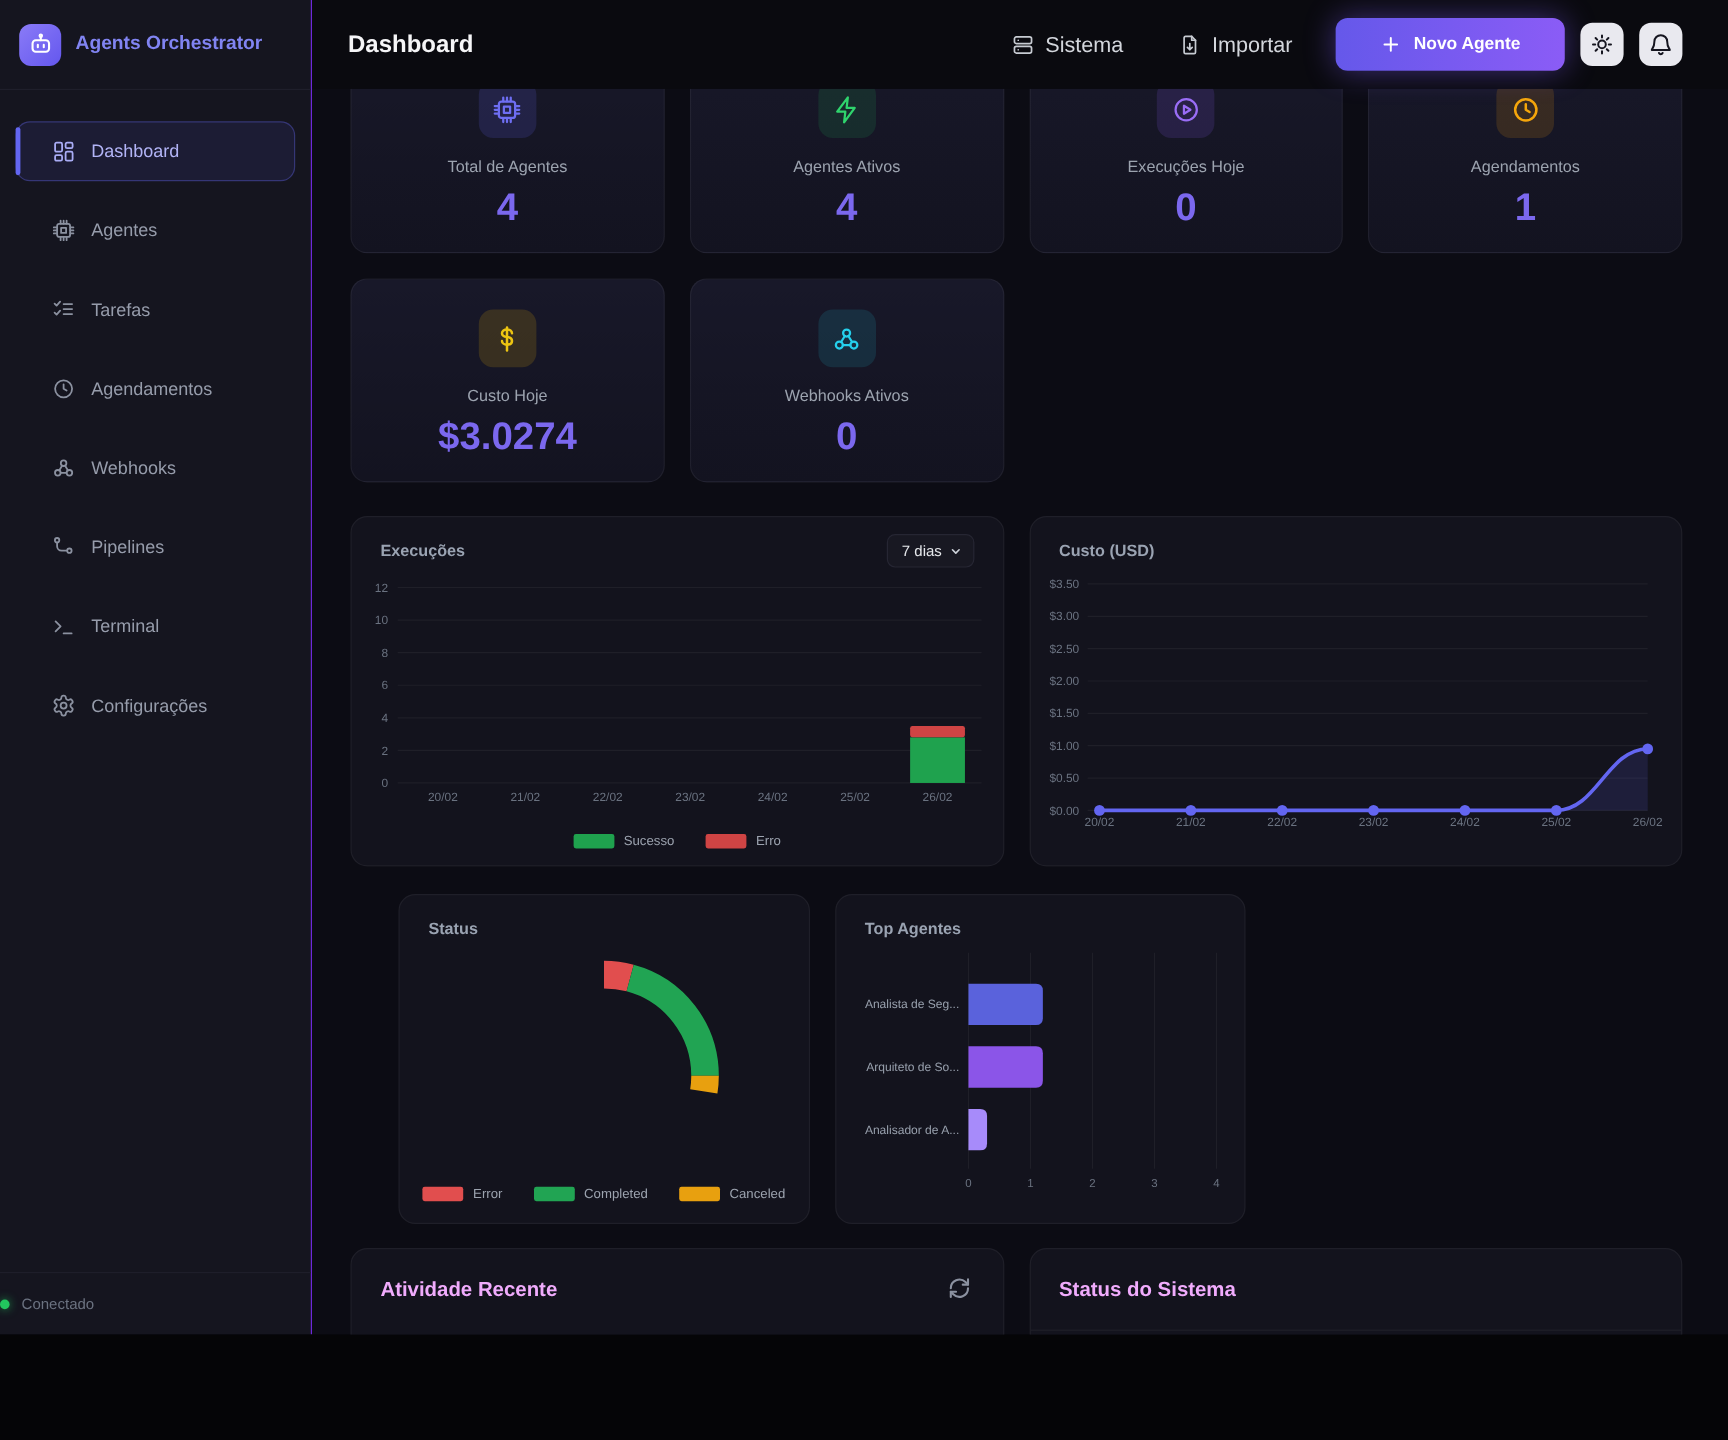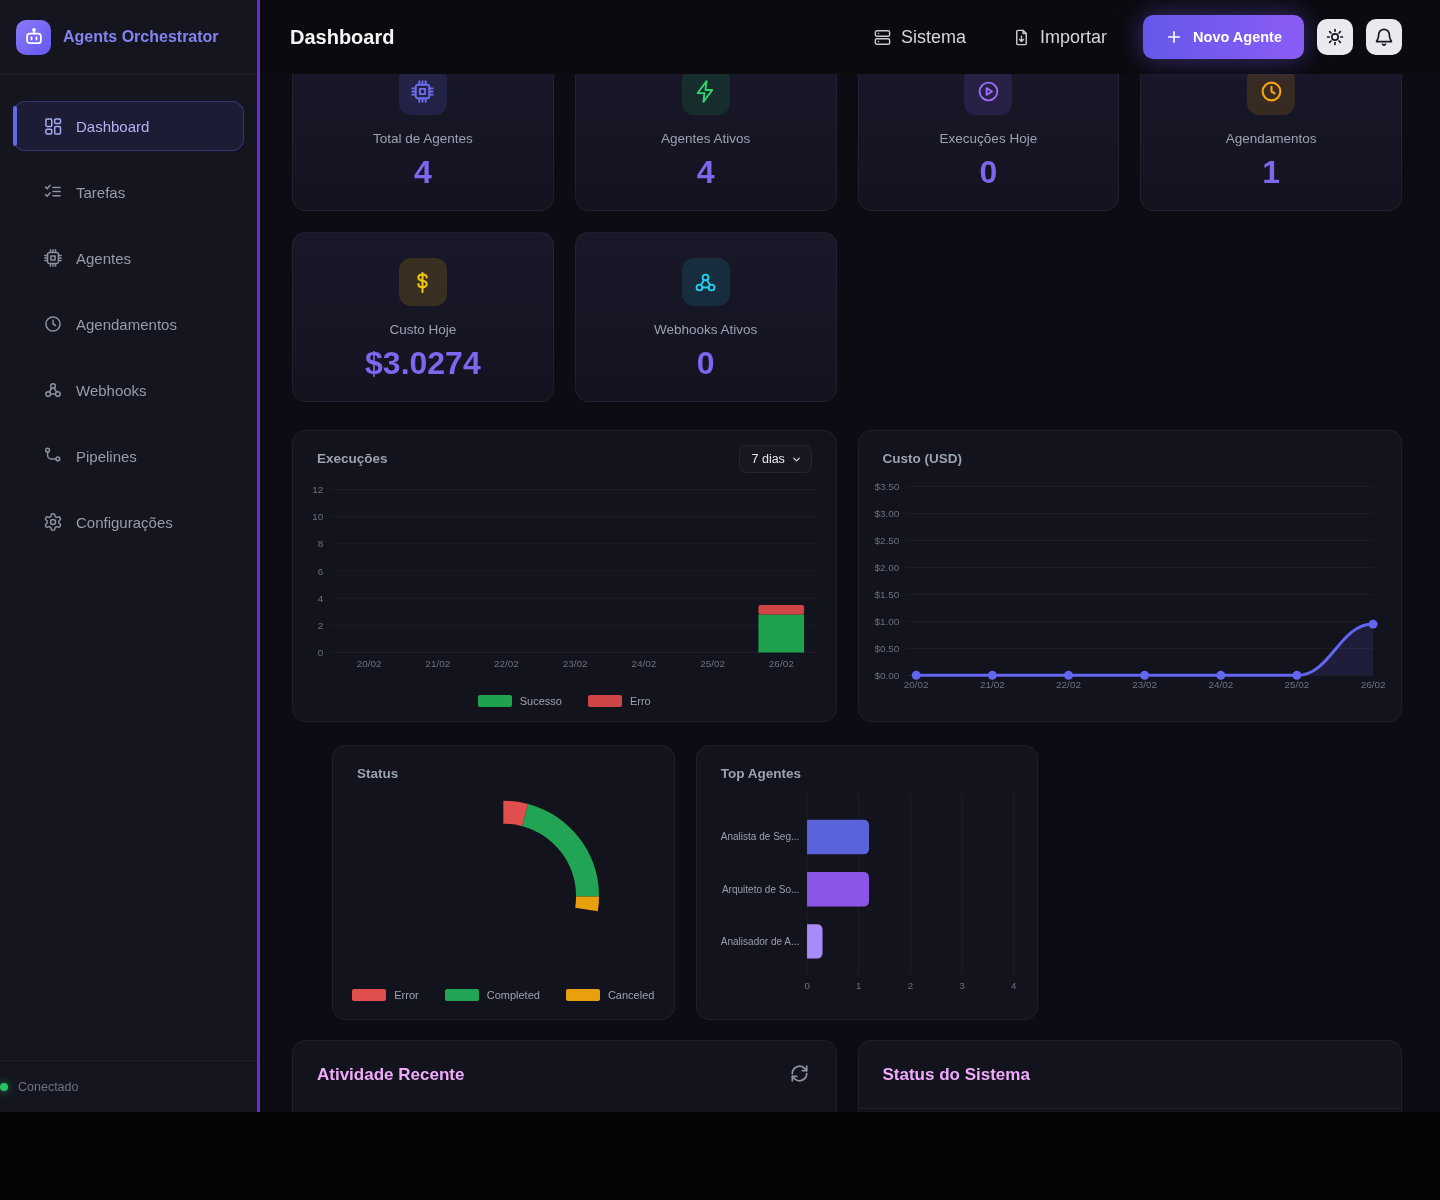--- a/index.html
+++ b/index.html
@@ -2,21 +2,21 @@
 <html><head>
 <meta charset="utf-8">
 <style>
   * { margin:0; padding:0; box-sizing:border-box; }
   html,body { width:1440px; height:1200px; background:#050507; overflow:hidden;
     font-family:"Liberation Sans","DejaVu Sans",sans-serif; }
   .app { position:relative; width:1440px; height:1112px; background:#0c0c14; overflow:hidden; }
 
   
   .sidebar { position:absolute; left:0; top:0; width:260px; height:1112px;
-    background:#15151f; border-right:3px solid #6d28d9; z-index:30; display:flex; flex-direction:column; }
+    background:#15151f; border-right:1px solid #6d28d9; z-index:30; display:flex; flex-direction:column; }
   .logo-row { height:75px; display:flex; align-items:center; padding:0 16px; border-bottom:1px solid #1f1f2b; }
   .logo-tile { width:35px; height:35px; border-radius:10px; background:linear-gradient(135deg,#8a7bf7,#6457ee);
     display:flex; align-items:center; justify-content:center; color:#fff; flex:0 0 auto; }
   .brand-name { margin-left:12px; font-size:16px; font-weight:bold; color:#8184f2; }
   .nav { padding:26px 13px 0 13px; flex:1 1 auto; }
   .nav-item { position:relative; height:50px; margin-bottom:16px; display:flex; align-items:center;
     padding-left:29px; border-radius:12px; color:#969cab; border:1px solid transparent; cursor:pointer; }
   .nav-item .nv-icon { width:20px; height:20px; color:#8b91a0; flex:0 0 auto; }
   .nav-item .nv-label { margin-left:13px; font-size:15px; }
   .nav-item.active { background:rgba(99,102,241,0.10); border-color:rgba(99,102,241,0.35); color:#b2b4f6; }
@@ -28,21 +28,21 @@
   .conn-label { margin-left:10px; font-size:12.5px; color:#6b7280; }
 
   
   .header { position:absolute; left:260px; top:0; width:1180px; height:74px; background:#0a0a0f;
     z-index:20; display:flex; align-items:center; padding:0 38px 0 30px; }
   .page-title { font-size:20px; font-weight:bold; color:#f5f5f7; flex:1 1 auto; }
   .hdr-btn { display:flex; align-items:center; gap:9px; background:none; border:none; color:#d3d6dc;
     font-size:18px; font-family:inherit; cursor:pointer; }
   .hdr-btn .hico { width:19px; height:19px; color:#c7cbd2; }
   .hdr-btn + .hdr-btn { margin-left:46px; }
-  .primary-btn { margin-left:36px; display:flex; align-items:center; gap:10px; height:44px; padding:0 22px;
+  .primary-btn { margin-left:36px; display:flex; align-items:center; gap:10px; height:44px; padding:0 37px;
     border:none; border-radius:10px; color:#fff; font-size:14.5px; font-weight:600; font-family:inherit;
     background:linear-gradient(92deg,#6558ea,#8b5cf6); box-shadow:0 0 26px rgba(124,92,246,.45); cursor:pointer; }
   .sq-btn { margin-left:13px; width:36px; height:36px; border-radius:10px; border:none; background:#e9e9ef;
     color:#15151f; display:flex; align-items:center; justify-content:center; cursor:pointer; }
   .sq-btn svg { width:20px; height:20px; }
 
   
   .main { position:absolute; left:260px; top:74px; width:1180px; height:1038px; overflow:hidden;
     padding:0 38px 0 32px; }
   .row { display:grid; gap:21px; }
@@ -117,33 +117,33 @@
         <svg class="icon nv-icon" viewBox="0 0 24 24">
           <rect x="3.5" y="3.5" width="7" height="9" rx="1.5"></rect>
             <rect x="14" y="3.5" width="7" height="5.5" rx="1.5"></rect>
           <rect x="14" y="12.5" width="7" height="9" rx="1.5"></rect>
             <rect x="3.5" y="16" width="7" height="5.5" rx="1.5"></rect>
         </svg>
         <span class="nv-label">Dashboard</span>
       </div>
       <div class="nav-item">
         <svg class="icon nv-icon" viewBox="0 0 24 24">
+          <rect x="5.5" y="5.5" width="13" height="13" rx="2"></rect>
+            <rect x="9.5" y="9.5" width="5" height="5"></rect>
+          <path d="M9 2.2v3M12 2.2v3M15 2.2v3M9 18.8v3M12 18.8v3M15 18.8v3M2.2 9h3M2.2 12h3M2.2 15h3M18.8 9h3M18.8 12h3M18.8 15h3"></path>
+        </svg>
+        <span class="nv-label">Agentes</span>
+      </div>
+      <div class="nav-item">
+        <svg class="icon nv-icon" viewBox="0 0 24 24">
           <path d="M3 6l2 2 3.5-4"></path>
             <path d="M3 15l2 2 3.5-4"></path>
           <path d="M12 6.5h8.5M12 11.5h8.5M12 16.5h8.5"></path>
         </svg>
         <span class="nv-label">Tarefas</span>
-      </div>
-      <div class="nav-item">
-        <svg class="icon nv-icon" viewBox="0 0 24 24">
-          <rect x="5.5" y="5.5" width="13" height="13" rx="2"></rect>
-            <rect x="9.5" y="9.5" width="5" height="5"></rect>
-          <path d="M9 2.2v3M12 2.2v3M15 2.2v3M9 18.8v3M12 18.8v3M15 18.8v3M2.2 9h3M2.2 12h3M2.2 15h3M18.8 9h3M18.8 12h3M18.8 15h3"></path>
-        </svg>
-        <span class="nv-label">Agentes</span>
       </div>
       <div class="nav-item">
         <svg class="icon nv-icon" viewBox="0 0 24 24">
           <circle cx="12" cy="12" r="8.5"></circle>
             <path d="M12 7.5V12l3 1.8"></path>
         </svg>
         <span class="nv-label">Agendamentos</span>
       </div>
       <div class="nav-item">
         <svg class="icon nv-icon" viewBox="0 0 24 24">
@@ -154,20 +154,27 @@
         </svg>
         <span class="nv-label">Webhooks</span>
       </div>
       <div class="nav-item">
         <svg class="icon nv-icon" viewBox="0 0 24 24">
           <circle cx="5.5" cy="5" r="2.2"></circle>
             <path d="M5.5 7.4V11a4.5 4.5 0 0 0 4.5 4.5h5.3"></path>
             <circle cx="17.8" cy="15.5" r="2.2"></circle>
         </svg>
         <span class="nv-label">Pipelines</span>
+      </div>
+      <div class="nav-item">
+        <svg class="icon nv-icon" viewBox="0 0 24 24">
+          <path d="M4 7l5 5-5 5"></path>
+            <path d="M12 19h8"></path>
+        </svg>
+        <span class="nv-label">Terminal</span>
       </div>
       <div class="nav-item">
         <svg class="icon nv-icon" viewBox="0 0 24 24">
           <circle cx="12" cy="12" r="3"></circle>
           <path d="M12.22 2h-.44a2 2 0 0 0-2 2v.18a2 2 0 0 1-1 1.73l-.43.25a2 2 0 0 1-2 0l-.15-.08a2 2 0 0 0-2.73.73l-.22.38a2 2 0 0 0 .73 2.73l.15.1a2 2 0 0 1 1 1.72v.51a2 2 0 0 1-1 1.74l-.15.09a2 2 0 0 0-.73 2.73l.22.38a2 2 0 0 0 2.73.73l.15-.08a2 2 0 0 1 2 0l.43.25a2 2 0 0 1 1 1.73V20a2 2 0 0 0 2 2h.44a2 2 0 0 0 2-2v-.18a2 2 0 0 1 1-1.73l.43-.25a2 2 0 0 1 2 0l.15.08a2 2 0 0 0 2.73-.73l.22-.39a2 2 0 0 0-.73-2.73l-.15-.08a2 2 0 0 1-1-1.74v-.5a2 2 0 0 1 1-1.74l.15-.09a2 2 0 0 0 .73-2.73l-.22-.38a2 2 0 0 0-2.73-.73l-.15.08a2 2 0 0 1-2 0l-.43-.25a2 2 0 0 1-1-1.73V4a2 2 0 0 0-2-2z"></path>
         </svg>
         <span class="nv-label">Configurações</span>
       </div>
     </nav>
 

